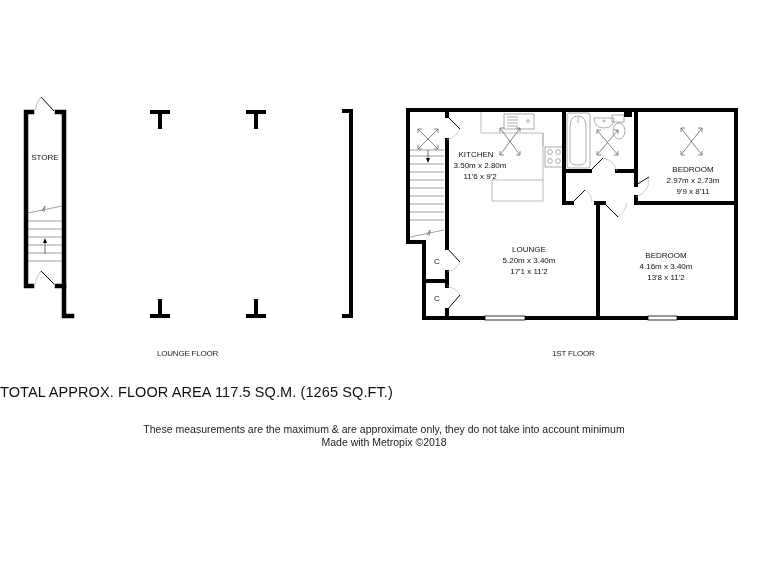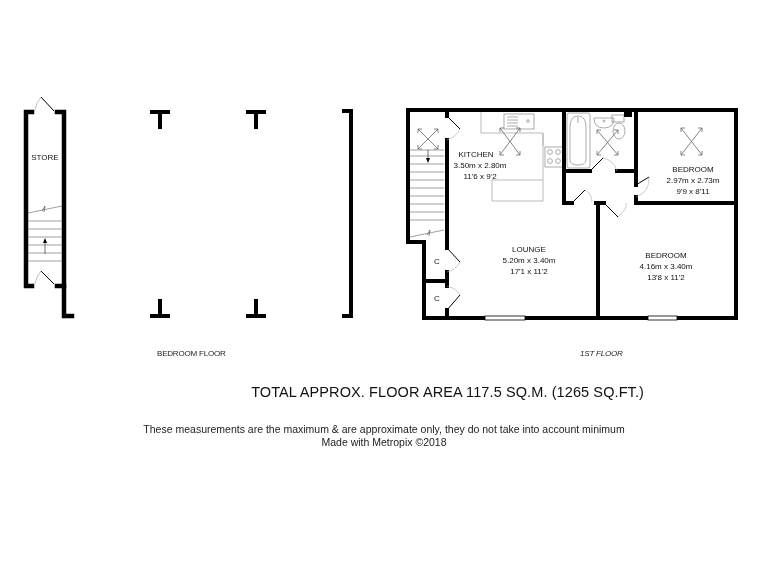--- a/index.html
+++ b/index.html
@@ -1,20 +1,20 @@
 <!DOCTYPE html>
 <html><head>
 <meta charset="utf-8">
 <style>
   html, body { margin: 0; padding: 0; background: #ffffff; }
   body { width: 768px; height: 576px; position: relative; overflow: hidden; font-family: "Liberation Sans", sans-serif; color: #111; }
   #plan { position: absolute; left: 0; top: 0; width: 768px; height: 576px; }
   .lbl { font-family: "Liberation Sans", sans-serif; fill: #111; }
   .floor-label { position: absolute; font-size: 8px; color: #222; letter-spacing: -0.2px; }
-  .total { position: absolute; left: 0; width: 644px; top: 384px; text-align: right; font-size: 14.5px; color: #111; letter-spacing: 0.1px; }
+  .total { position: absolute; left: 0; width: 644px; top: 384px; text-align: left; font-size: 14.5px; color: #111; letter-spacing: 0.1px; }
   .disclaimer { position: absolute; left: 0; width: 768px; top: 423px; text-align: center; font-size: 10.5px; line-height: 12.5px; color: #222; }
   .disclaimer div { white-space: nowrap; }
 </style>
 </head>
 <body>
 
 <svg id="plan" viewBox="0 0 768 576" xmlns="http://www.w3.org/2000/svg">
 
   <g>
 
@@ -232,21 +232,21 @@
     <g>
       <text class="lbl" x="666" y="258" font-size="8" text-anchor="middle">BEDROOM</text>
       <text class="lbl" x="666" y="269" font-size="8" text-anchor="middle">4.16m x 3.40m</text>
       <text class="lbl" x="666" y="280" font-size="8" text-anchor="middle">13'8 x 11'2</text>
     </g>
     <text class="lbl" x="437" y="264" font-size="8" text-anchor="middle">C</text>
     <text class="lbl" x="437" y="301" font-size="8" text-anchor="middle">C</text>
   </g>
 </svg>
 
-<div class="floor-label" style="left:157px; top:349px;">BEDROOM FLOOR</div>
-<div class="floor-label" style="left:580px; top:349px;font-style:italic;">1ST FLOOR</div>
+<div class="floor-label" style="left:157px; top:349px;">LOUNGE FLOOR</div>
+<div class="floor-label" style="left:552px; top:349px;">1ST FLOOR</div>
 
 <div class="total">TOTAL APPROX. FLOOR AREA 117.5 SQ.M. (1265 SQ.FT.)</div>
 
 <div class="disclaimer">
   <div>These measurements are the maximum &amp; are approximate only, they do not take into account minimum</div>
   <div>Made with Metropix ©2018</div>
 </div>
 
 </body></html>

